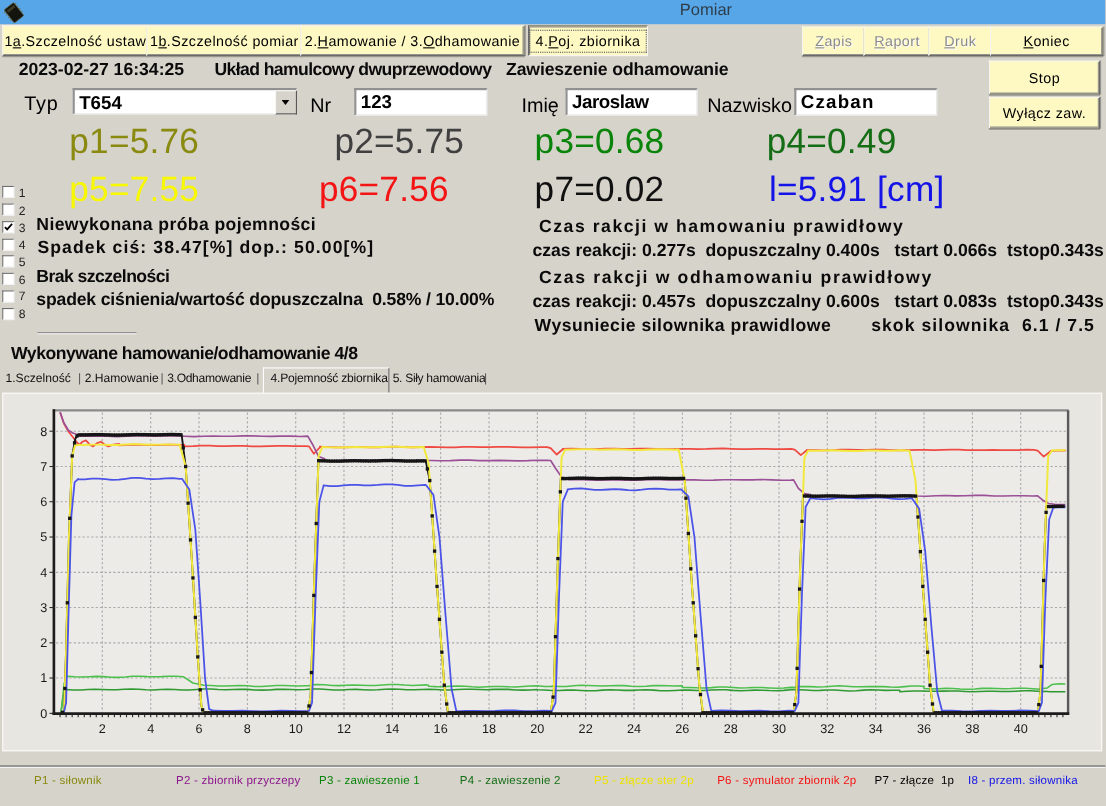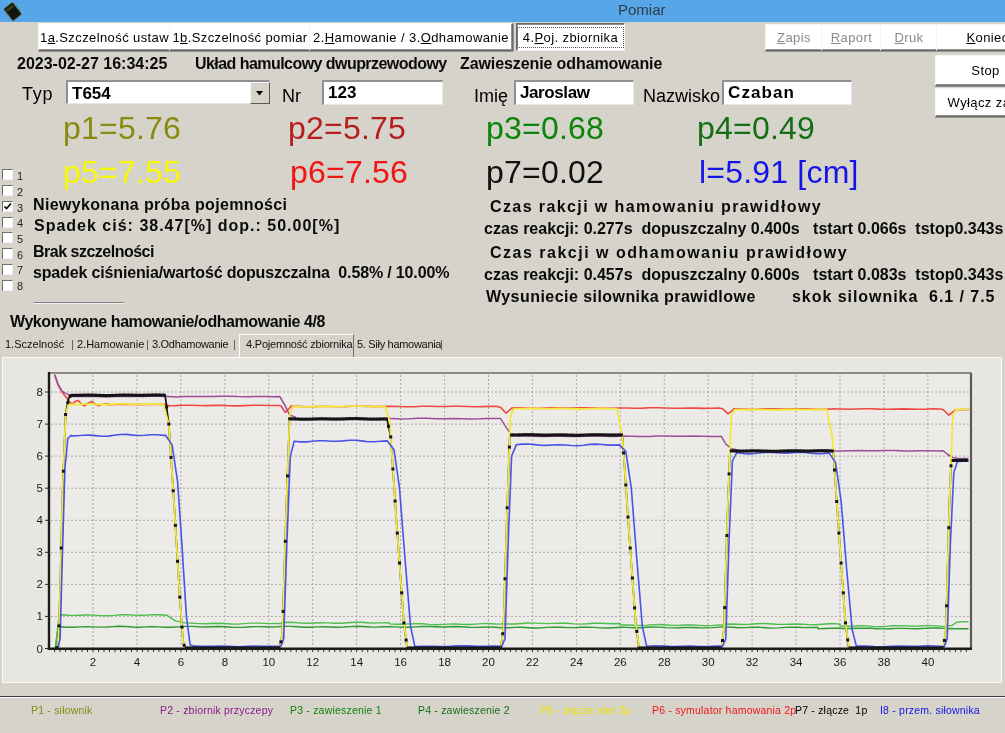--- a/index.html
+++ b/index.html
@@ -1,24 +1,24 @@
 <!DOCTYPE html>
 <html><head>
 <meta charset="utf-8">
 <style>
 html,body{margin:0;padding:0;}
 body{width:1005px;height:733px;position:relative;overflow:hidden;
   background:#d6d3cb;font-family:"Liberation Sans",sans-serif;}
 .abs{position:absolute;}
-.btn{position:absolute;background:#ffffff;
+.btn{position:absolute;background:#fef9c3;
   border-top:1px solid #f6f5f2;border-left:1px solid #f6f5f2;
   border-right:1px solid #6a6a68;border-bottom:1px solid #6a6a68;
   box-shadow:inset -1px -1px 0 #93928e,1px 0 0 #93928e,0 1px 0 #93928e;
   display:flex;align-items:center;justify-content:center;
-  font-size:13px;letter-spacing:0.4px;color:#000;white-space:nowrap;margin-left:36px;}
+  font-size:13px;letter-spacing:0.4px;color:#000;white-space:nowrap;}
 .btnp{border-top:1px solid #6a6a68;border-left:1px solid #6a6a68;
   border-right:1px solid #f6f5f2;border-bottom:1px solid #f6f5f2;
   box-shadow:inset 1px 1px 0 #8e8d89;}
 .dis{color:#8b8b8f;text-shadow:1px 1px 0 #fbfbfb;}
 .edit{position:absolute;background:#fff;
   border-top:2px solid #919191;border-left:2px solid #919191;
   border-right:1px solid #e8e8e8;border-bottom:1px solid #e8e8e8;
   font-size:17px;font-weight:bold;color:#000;padding:1px 0 0 4px;box-sizing:border-box;}
 .cb{position:absolute;width:11px;height:11px;background:#fff;
   border-top:1px solid #6e6e6e;border-left:1px solid #6e6e6e;
@@ -80,21 +80,21 @@
     </svg>
   </div>
 <div class="flbl" style="left:282px;top:86px;">Nr</div>
 <div class="edit" style="left:322px;top:80px;width:121px;height:25px;">123</div>
 <div class="flbl" style="left:474px;top:86px;">Imię</div>
 <div class="edit" style="left:514px;top:80px;width:120px;height:25px;letter-spacing:-0.4px;">Jaroslaw</div>
 <div class="flbl" style="left:643px;top:86px;">Nazwisko</div>
 <div class="edit" style="left:722px;top:80px;width:130px;height:25px;letter-spacing:1.1px;">Czaban</div>
 
 <div class="bigv" style="left:63px;top:110px;color:#8a8a10;">p1=5.76</div>
-<div class="bigv" style="left:288px;top:110px;color:#b91c1c;">p2=5.75</div>
+<div class="bigv" style="left:304px;top:110px;color:#404040;">p2=5.75</div>
 <div class="bigv" style="left:486px;top:110px;color:#0a840a;">p3=0.68</div>
 <div class="bigv" style="left:697px;top:110px;color:#156e15;">p4=0.49</div>
 <div class="bigv" style="left:63px;top:154px;color:#f8f800;">p5=7.55</div>
 <div class="bigv" style="left:290px;top:154px;color:#f41414;text-align:right;">p6=7.56</div>
 <div class="bigv" style="left:486px;top:154px;color:#101010;">p7=0.02</div>
 <div class="bigv" style="left:699px;top:154px;color:#1414e8;">l=5.91 [cm]</div>
 
 <div class="cb" style="left:2px;top:169px;"></div>
 <div class="num" style="left:17px;top:170px;">1</div>
 <div class="cb" style="left:2px;top:185px;"></div>
@@ -818,15 +818,15 @@
     </g>
 </svg>
 
 <div class="abs" style="left:0;top:696px;width:1005px;height:1px;background:#3c3c3c;"></div>
 <div class="abs" style="left:0;top:697px;width:1005px;height:1px;background:#fafafa;"></div>
 <div class="leg" style="left:31px;top:704px;color:#8a8a10;">P1 - siłownik</div>
 <div class="leg" style="left:160px;top:704px;color:#8d188d;">P2 - zbiornik przyczepy</div>
 <div class="leg" style="left:290px;top:704px;color:#0a840a;">P3 - zawieszenie 1</div>
 <div class="leg" style="left:418px;top:704px;color:#156e15;">P4 - zawieszenie 2</div>
 <div class="leg" style="left:540px;top:704px;color:#eee200;">P5 - złącze ster 2p</div>
-<div class="leg" style="left:652px;top:704px;color:#f41414;">P6 - symulator hamowania 2p</div>
+<div class="leg" style="left:652px;top:704px;color:#f41414;">P6 - symulator zbiornik 2p</div>
 <div class="leg" style="left:795px;top:704px;color:#000;">P7 - złącze&nbsp; 1p</div>
 <div class="leg" style="left:880px;top:704px;color:#1414e8;">I8 - przem. siłownika</div>
 
 </body></html>

